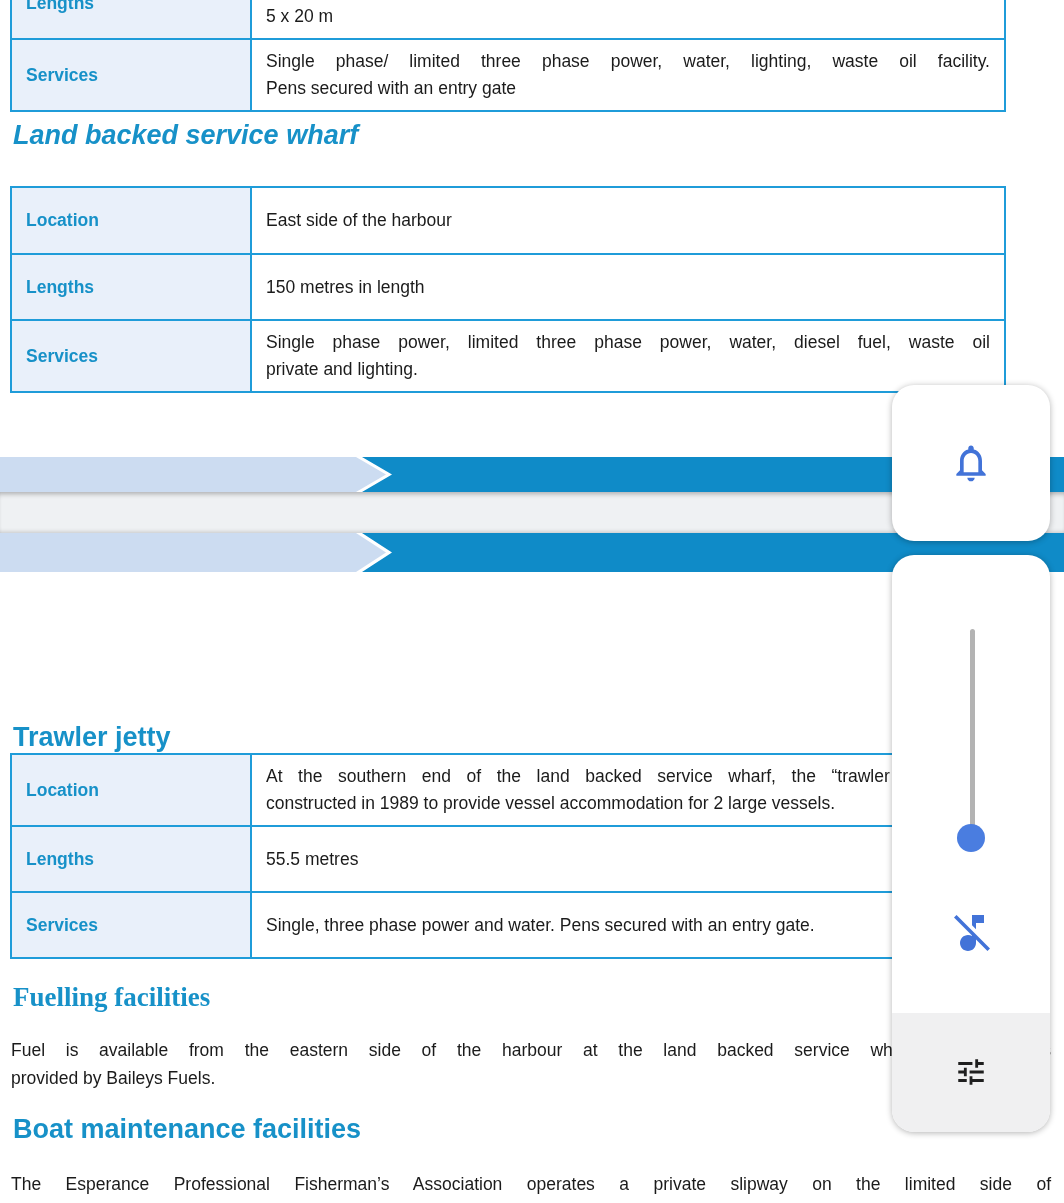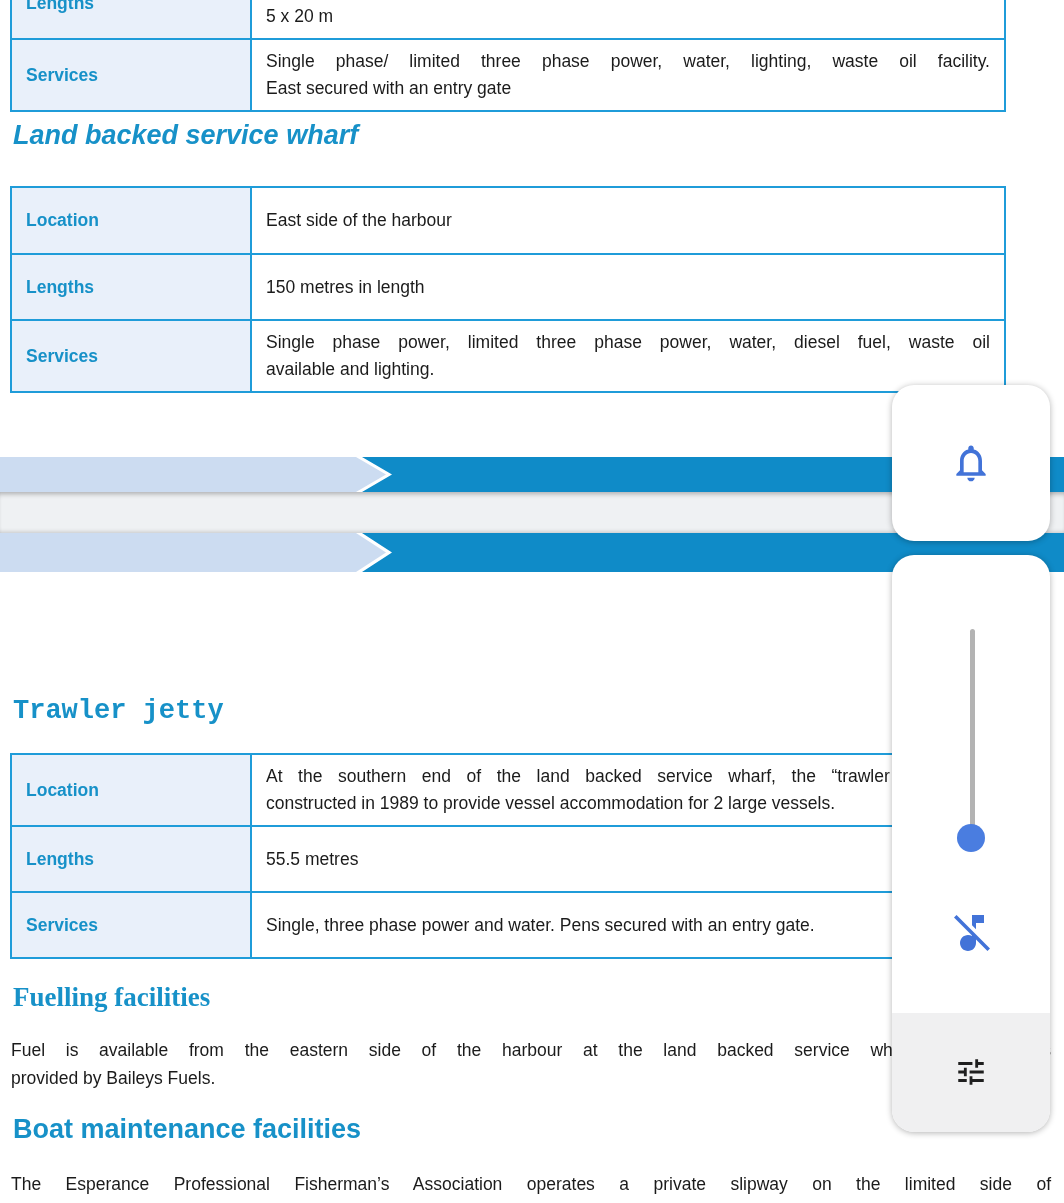--- a/index.html
+++ b/index.html
@@ -56,21 +56,21 @@
       <td class="celll" style="height:66px;">Lengths</td>
       <td class="cellv">
             <div>10 x 25 m</div>
             <div>5 x 20 m</div>
           </td>
     </tr>
     <tr>
       <td class="celll" style="height:66px;">Services</td>
       <td class="cellv">
             <div class="j">Single phase/ limited three phase power, water, lighting, waste oil facility.</div>
-            <div>East secured with an entry gate</div>
+            <div>Pens secured with an entry gate</div>
           </td>
     </tr>
   </tbody>
     </table>
 
   <div class="doc-heading" style="top:118px;font-style:italic;">Land backed service wharf</div>
 
   <table class="dtable" style="top:186px;">
     <tbody>
         <tr>
@@ -82,37 +82,37 @@
     <tr>
       <td class="celll" style="height:66px;">Lengths</td>
       <td class="cellv">
             <div>150 metres in length</div>
           </td>
     </tr>
     <tr>
       <td class="celll" style="height:66px;">Services</td>
       <td class="cellv">
             <div class="j">Single phase power, limited three phase power, water, diesel fuel, waste oil</div>
-            <div>available and lighting.</div>
+            <div>private and lighting.</div>
           </td>
     </tr>
   </tbody>
     </table>
 
   <div class="banner" style="top:457px; height:35px;">
     <div class="banner-light"></div>
     <div class="banner-dark"></div>
   </div>
   <div class="page-gap"></div>
   <div class="banner" style="top:533px; height:39px;">
     <div class="banner-light"></div>
     <div class="banner-dark"></div>
   </div>
 
-  <div class="doc-heading" style="top:694px;font-family:Liberation Mono, monospace;">Trawler jetty</div>
+  <div class="doc-heading" style="top:720px;">Trawler jetty</div>
 
   <table class="dtable" style="top:753px;">
     <tbody>
         <tr>
       <td class="celll" style="height:70px;">Location</td>
       <td class="cellv">
             <div class="j">At the southern end of the land backed service wharf, the “trawler jetty” was</div>
             <div>constructed in 1989 to provide vessel accommodation for 2 large vessels.</div>
           </td>
     </tr>

